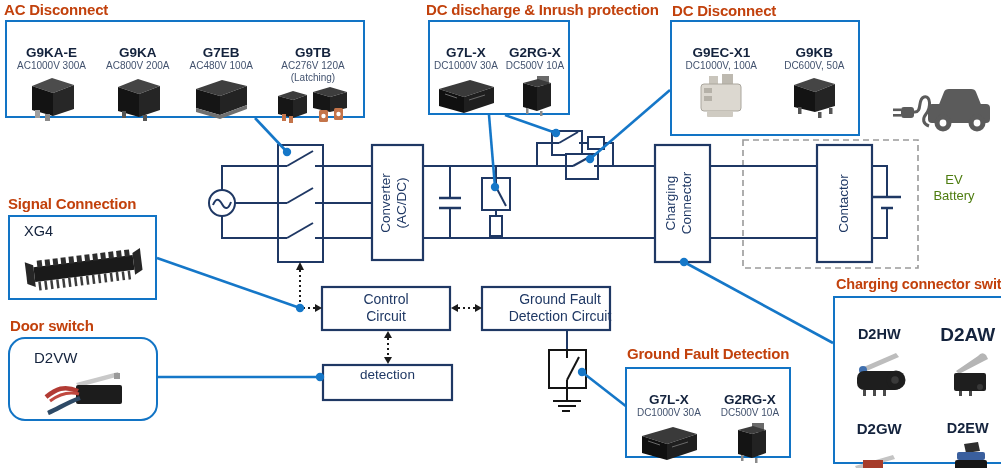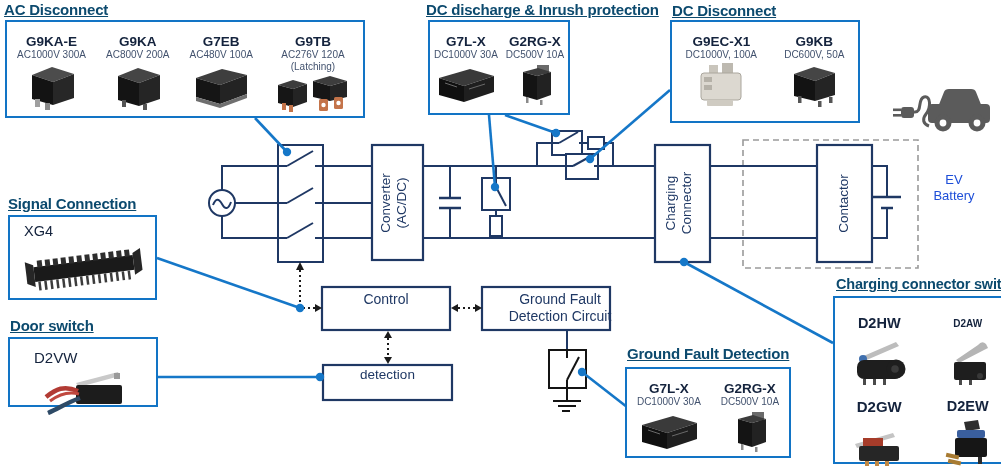--- a/index.html
+++ b/index.html
@@ -1,30 +1,30 @@
 <!DOCTYPE html>
 <html><head>
 <meta charset="utf-8">
 <style>
   html,body{margin:0;padding:0;background:#fff;}
   #canvas{position:relative;width:1001px;height:468px;background:#fff;overflow:hidden;
           font-family:"Liberation Sans",sans-serif;}
   svg{display:block;}
   #circuit{position:absolute;left:0;top:0;z-index:1;}
-  .heading{position:absolute;z-index:3;font-weight:bold;font-size:15px;color:#0c4a6e;white-space:nowrap;letter-spacing:-0.2px;text-decoration:underline;}
+  .heading{position:absolute;z-index:3;font-weight:bold;font-size:15px;color:#c2410c;white-space:nowrap;letter-spacing:-0.2px;}
   .panel{position:absolute;z-index:2;box-sizing:border-box;border:2px solid #1274c5;background:#fff;}
   .prow{display:flex;justify-content:space-around;align-items:flex-start;width:100%;height:100%;}
-  .prod{display:flex;flex-direction:column;align-items:center;padding-top:12px;}
+  .prod{display:flex;flex-direction:column;align-items:center;padding-top:23px;}
   .pname{font-weight:bold;font-size:13.5px;line-height:15px;color:#14233d;white-space:nowrap;}
   .pspec{font-size:10px;line-height:12px;color:#42526e;white-space:nowrap;}
   .clabel{position:absolute;z-index:3;color:#1f3864;text-align:center;}
   .lbl14{font-size:14px;line-height:17px;}
   .lbl13{font-size:13.5px;line-height:16px;}
   .rot{transform:rotate(-90deg);}
-  .evlbl{color:#1d4ed8;font-size:13px;line-height:16px;}
+  .evlbl{color:#4d7c0f;font-size:13px;line-height:16px;}
   .cornerName{position:absolute;font-weight:normal;color:#14233d;z-index:3;}
   .grid2{display:grid;grid-template-columns:1fr 1fr;justify-items:center;padding-top:6px;row-gap:2px;}
 </style>
 </head>
 <body>
 
 <div id="canvas">
 
   <svg id="circuit" width="1001" height="468" viewBox="0 0 1001 468">
 
@@ -273,21 +273,21 @@
           <polygon points="10,11 25,7 38,11 24,15" fill="#3c3c3c"></polygon>
           <polygon points="10,11 24,15 24,39 10,35" fill="#141414"></polygon>
           <polygon points="24,15 38,11 38,34 24,39" fill="#222"></polygon>
           <rect x="13" y="36" width="2.5" height="6" fill="#8a8a8a"></rect>
             <rect x="27" y="39" width="2.5" height="5" fill="#8a8a8a"></rect>
         </svg>
       </div>
     </div>
   </div>
 
-  <div class="panel" style="left:670px;top:20px;width:190px;height:103px;">
+  <div class="panel" style="left:670px;top:20px;width:190px;height:116px;">
     <div class="prow">
       <div class="prod">
         <div class="pname">G9EC-X1</div>
         <div class="pspec">DC1000V, 100A</div>
         <svg width="58" height="46" viewBox="0 0 58 46">
           <rect x="17" y="4" width="9" height="9" fill="#c9c5bc"></rect>
             <rect x="30" y="2" width="11" height="11" fill="#bdb9b0"></rect>
           <rect x="9" y="12" width="40" height="27" rx="3" fill="#dcd8d0" stroke="#aaa69d" stroke-width="1"></rect>
           <rect x="12" y="16" width="8" height="5" fill="#b5b1a8"></rect>
             <rect x="12" y="24" width="8" height="5" fill="#b5b1a8"></rect>
@@ -341,21 +341,21 @@
           <rect x="77" y="33" width="2.5" height="9" fill="#3c3c3c"></rect>
           <rect x="83" y="33" width="2.5" height="9" fill="#3c3c3c"></rect>
           <rect x="89" y="33" width="2.5" height="9" fill="#3c3c3c"></rect>
           <rect x="95" y="33" width="2.5" height="9" fill="#3c3c3c"></rect>
           <rect x="101" y="33" width="2.5" height="9" fill="#3c3c3c"></rect>
           <rect x="107" y="33" width="2.5" height="9" fill="#3c3c3c"></rect>
       </g>
     </svg>
   </div>
 
-  <div class="panel" style="left:8px;top:337px;width:150px;height:70px;">
+  <div class="panel" style="left:8px;top:337px;width:150px;height:84px;border-radius:17px;">
     <div class="cornerName" style="left:24px;top:10px;font-size:15px;">D2VW</div>
     <svg width="100" height="48" viewBox="0 0 100 48" style="position:absolute;left:28px;top:28px;">
       <polygon points="38,16 80,5 82,9 41,20" fill="#c9c9c9"></polygon>
       <rect x="76" y="6" width="6" height="6" fill="#9a9a9a"></rect>
       <rect x="38" y="18" width="46" height="19" rx="2" fill="#1c1c1c"></rect>
       <path d="M40,24 C26,18 18,22 8,30" stroke="#b23b34" stroke-width="4.5" fill="none"></path>
       <path d="M42,31 C28,36 20,42 10,46" stroke="#2e4a66" stroke-width="4.5" fill="none"></path>
       <path d="M41,27 C30,24 20,28 12,34" stroke="#c0483f" stroke-width="3" fill="none"></path>
     </svg>
   </div>
@@ -395,21 +395,21 @@
         <circle cx="17" cy="28" r="4" fill="#3f6fae"></circle>
         <rect x="11" y="29" width="45" height="19" rx="7" fill="#1e1e1e"></rect>
         <circle cx="50" cy="38" r="9.5" fill="#1e1e1e"></circle>
           <circle cx="49" cy="38" r="3.8" fill="#3a3a3a"></circle>
         <rect x="17" y="48" width="3" height="6" fill="#4a4a4a"></rect>
           <rect x="27" y="48" width="3" height="6" fill="#4a4a4a"></rect>
           <rect x="37" y="48" width="3" height="6" fill="#4a4a4a"></rect>
       </svg>
     </div>
     <div class="prod">
-      <div class="pname" style="font-size:10px;">D2AW</div>
+      <div class="pname" style="font-size:19px;">D2AW</div>
       <svg width="60" height="54" viewBox="0 0 60 54">
         <path d="M18,29 L40,14 Q44,9 48,13 L50,17 L46,19 L21,32 Z" fill="#b5b5b5"></path>
         <rect x="16" y="31" width="32" height="18" rx="2" fill="#1e1e1e"></rect>
         <circle cx="42" cy="45" r="3" fill="#383838"></circle>
         <rect x="21" y="49" width="3" height="5" fill="#4a4a4a"></rect>
           <rect x="31" y="49" width="3" height="5" fill="#4a4a4a"></rect>
       </svg>
     </div>
     <div class="prod">
       <div class="pname" style="font-size:15px;">D2GW</div>
@@ -441,20 +441,21 @@
   </div>
   <div class="clabel rot lbl13" style="left:625px;top:183px;width:115px;height:40px;">
     <div>Charging</div>
     <div>Connector</div>
   </div>
   <div class="clabel rot lbl13" style="left:787px;top:195px;width:115px;height:17px;">
     <div>Contactor</div>
   </div>
   <div class="clabel lbl14" style="left:322px;top:291px;width:128px;">
     <div>Control</div>
+    <div>Circuit</div>
   </div>
   <div class="clabel lbl14" style="left:482px;top:291px;width:156px;">
     <div>Ground Fault</div>
     <div>Detection Circuit</div>
   </div>
   <div class="clabel lbl13" style="left:323px;top:367px;width:129px;">
     <div>detection</div>
   </div>
   <div class="clabel evlbl" style="left:912px;top:172px;width:84px;">
     <div>EV</div>

